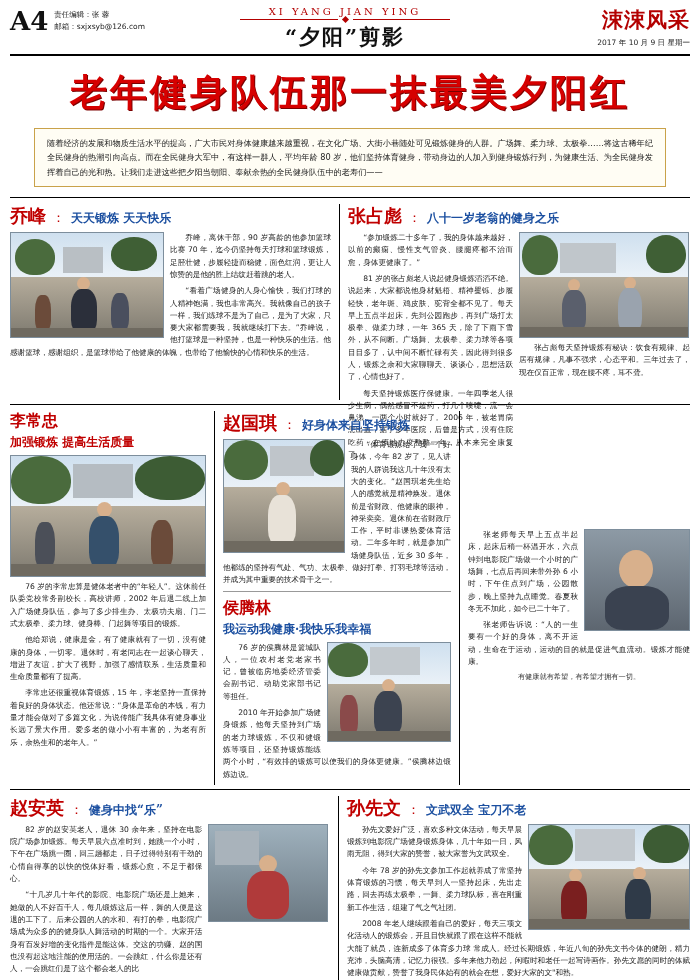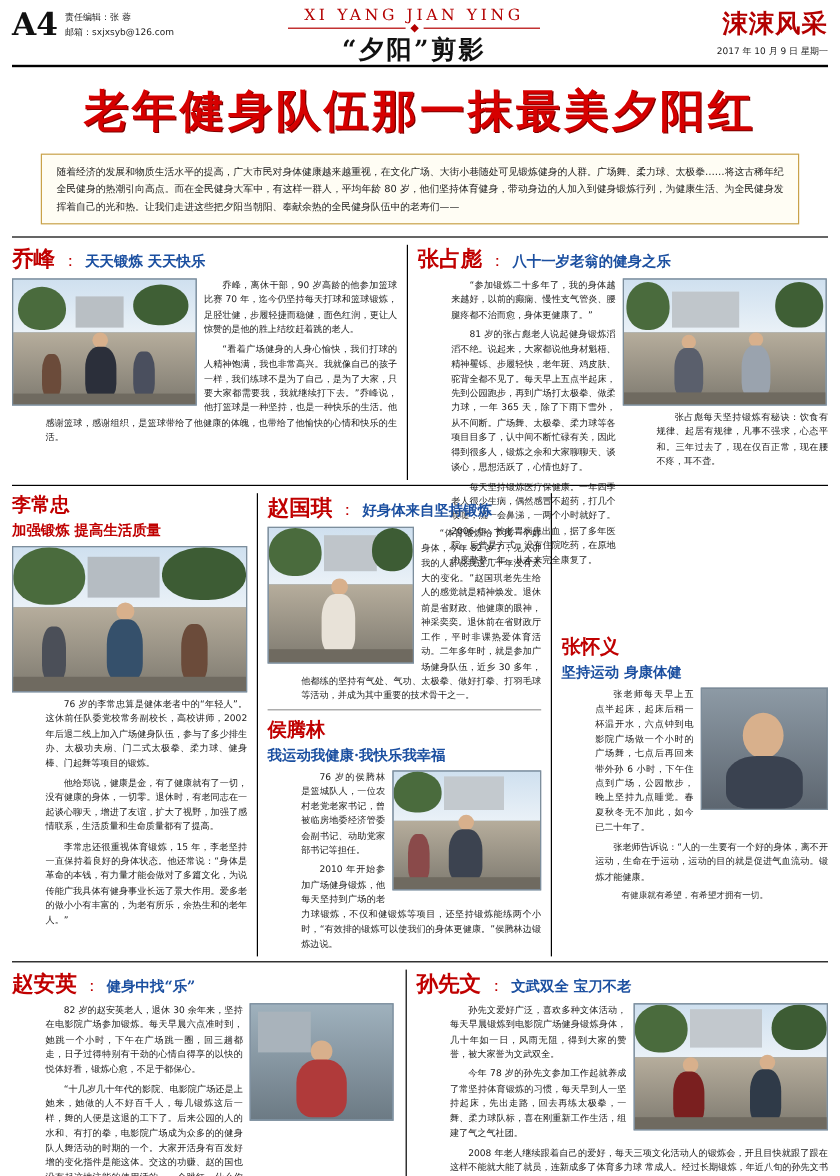--- a/index.html
+++ b/index.html
@@ -11,21 +11,21 @@
     overflow:hidden;
   }
   .page{position:relative;width:700px;height:980px;box-sizing:border-box;padding:6px 10px;}
 
   
   .masthead{display:flex;align-items:flex-start;height:46px;border-bottom:2px solid #000;padding-bottom:2px;}
   .mh-left{display:flex;align-items:flex-start;width:180px;}
   .folio{font-size:26px;font-weight:bold;font-family:"DejaVu Serif","Liberation Serif",serif;line-height:1;margin-right:6px;padding-top:2px;}
   .mh-credits{font-size:7.5px;line-height:1.55;color:#222;padding-top:3px;}
   .mh-center{flex:1;text-align:center;position:relative;}
-  .mh-pinyin{font-size:13px;letter-spacing:3px;color:#b30000;font-family:"DejaVu Serif","Liberation Serif",serif;}
+  .mh-pinyin{font-size:10px;letter-spacing:3px;color:#b30000;font-family:"DejaVu Serif","Liberation Serif",serif;}
   .mh-rule{display:flex;align-items:center;justify-content:center;gap:5px;margin:0 auto;width:210px;}
   .mh-rule .ln{flex:1;height:1px;background:#b30000;}
   .mh-rule .dot{width:5px;height:5px;background:#b30000;transform:rotate(45deg);}
   .mh-title{font-size:21px;font-weight:bold;font-family:"DejaVu Serif","Liberation Serif",serif;letter-spacing:2px;margin-top:1px;}
   .mh-right{width:190px;text-align:right;}
   .mh-brand{font-size:21px;font-weight:bold;color:#b30000;font-family:"DejaVu Serif","Liberation Serif",serif;letter-spacing:1px;}
   .mh-date{font-size:7.5px;color:#222;margin-top:4px;}
 
   
   .headline{
@@ -48,21 +48,21 @@
   
   .sec-head{display:flex;align-items:baseline;gap:6px;margin-bottom:4px;}
   .sec-name{font-size:18px;font-weight:bold;color:#c00000;font-family:"DejaVu Serif","Liberation Serif",serif;white-space:nowrap;}
   .sec-sep{color:#c00000;font-size:13px;}
   .sec-sub{font-size:12px;font-weight:bold;color:#1b4fa0;font-family:"DejaVu Serif","Liberation Serif",serif;}
   .sec-sub.red{color:#c00000;}
   .sec-stack{margin-bottom:4px;}
   .sec-stack .sec-name{display:block;font-size:16px;}
   .sec-stack .sec-sub{display:block;margin-top:2px;}
 
-  .body-text{font-size:7.6px;line-height:1.62;text-align:justify;color:#1a1a1a;margin-left:28px;}
+  .body-text{font-size:7.6px;line-height:1.62;text-align:justify;color:#1a1a1a;}
   .body-text p{margin:0 0 4px;text-indent:2em;}
 
   .photo{background:#8aa0b4;position:relative;overflow:hidden;border:1px solid #7d8e9c;}
   .photo .sky{position:absolute;left:0;right:0;top:0;height:42%;background:linear-gradient(#cfe0ef,#eaf1f7);}
   .photo .g2{position:absolute;left:0;right:0;bottom:0;height:58%;background:linear-gradient(#b6ad9c,#7e7a70);}
   .photo .tree{position:absolute;background:#4a6b3d;border-radius:50% 50% 45% 45%;}
   .photo .bldg{position:absolute;background:#9aa6b0;}
   .photo .fig{position:absolute;border-radius:40% 40% 30% 30%;}
   .photo .head{position:absolute;border-radius:50%;background:#d8b08c;}
 
@@ -251,24 +251,20 @@
           <p>76 岁的侯腾林是篮城队人，一位农村老党老家书记，曾被临房地委经济管委会副书记、动助党家部书记等担任。</p>
           <p>2010 年开始参加广场健身锻炼，他每天坚持到广场的老力球锻炼，不仅和健锻炼等项目，还坚持锻炼能练两个小时，“有效排的锻炼可以使我们的身体更健康。”侯腾林边锻炼边说。</p>
         </div>
       </div>
     </div>
 
     <div class="vline"></div>
 
     <div style="width:226px;">
       <div style="height:118px;"></div>
-      <div class="sec-stack">
-        <span class="sec-name">张怀义</span>
-        <span class="sec-sub">坚持运动  身康体健</span>
-      </div>
       <div class="photo wrapimg right" style="width:104px;height:100px;background:#6f7b86;">
         <div style="position:absolute;inset:0;background:linear-gradient(#8d9aa5,#5d6670);"></div>
         <div class="head" style="left:34px;top:20px;width:34px;height:38px;"></div>
         <div class="fig" style="left:20px;top:56px;width:64px;height:44px;background:#3a4250;"></div>
       </div>
       <div class="body-text">
         <p>张老师每天早上五点半起床，起床后稍一杯温开水，六点钟到电影院广场做一个小时的广场舞，七点后再回来带外孙 6 小时，下午住点到广场，公园散步，晚上坚持九点睡觉。春夏秋冬无不加此，如今已二十年了。</p>
         <p>张老师告诉说：“人的一生要有一个好的身体，离不开运动，生命在于运动，运动的目的就是促进气血流动。锻炼才能健康。</p>
       </div>
       <div class="cap" style="text-align:center;">有健康就有希望，有希望才拥有一切。</div>

